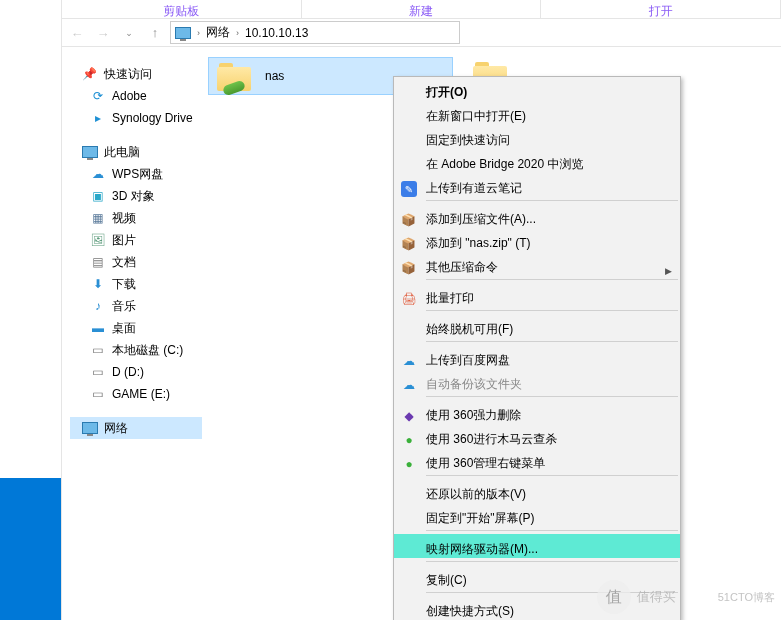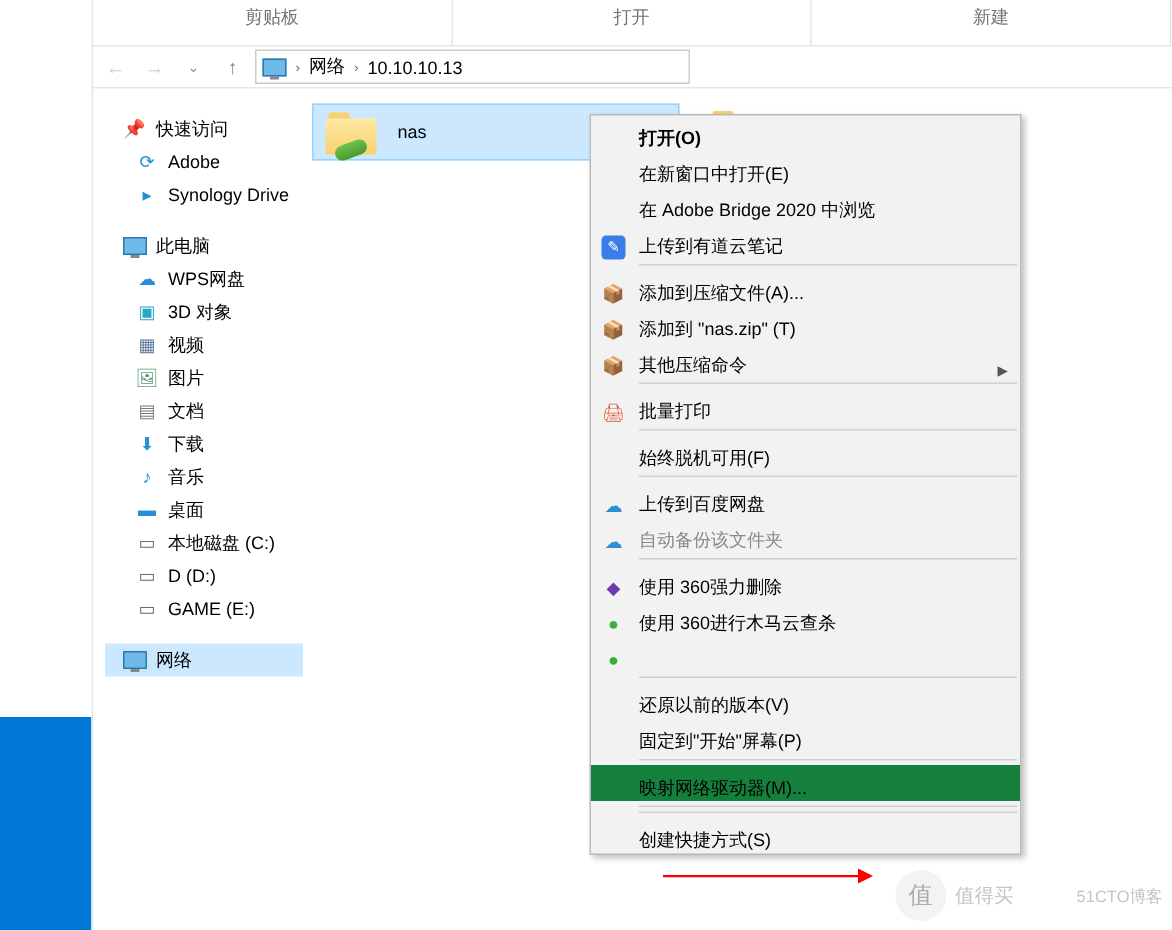--- a/index.html
+++ b/index.html
@@ -1,19 +1,19 @@
 <!DOCTYPE html>
 <html><head>
   <meta charset="utf-8">
   <style>
     * { margin: 0; padding: 0; box-sizing: border-box; font-family: "Microsoft YaHei", "Segoe UI", sans-serif; }
     body { width: 781px; height: 620px; overflow: hidden; background: #fff; position: relative; }
     .blue-bar { position: absolute; left: 0; bottom: 0; width: 61px; height: 142px; background: #0078d7; }
     .window { position: absolute; left: 61px; top: 0; right: 0; bottom: 0; background: #fff; border-left: 1px solid #e5e5e5; }
-    .ribbon-tabs { height: 31px; border-bottom: 1px solid #e5e5e5; display: flex; font-size: 12px; color: #737373; }
+    .ribbon-tabs { height: 19px; border-bottom: 1px solid #e5e5e5; display: flex; font-size: 12px; color: #8b5cf6; }
     .ribbon-tab { flex: 1; text-align: center; line-height: 22px; border-right: 1px solid #e5e5e5; }
     .addr-bar { height: 28px; display: flex; align-items: center; padding: 2px 4px; border-bottom: 1px solid #e5e5e5; gap: 4px; }
     .nav-btn { width: 22px; height: 22px; display: flex; align-items: center; justify-content: center; color: #888; font-size: 13px; }
     .nav-btn.disabled { color: #ccc; }
     .addr-box { flex: 0 0 auto; height: 23px; border: 1px solid #ccc; display: flex; align-items: center; padding: 0 4px; gap: 6px; font-size: 12px; min-width: 290px; }
     .addr-sep { color: #666; font-size: 9px; }
     .body-row { display: flex; height: calc(100% - 51px); }
     .sidebar { width: 140px; padding: 16px 0 0 8px; font-size: 12px; overflow: hidden; }
     .sb-item { display: flex; align-items: center; gap: 6px; height: 22px; padding-left: 20px; white-space: nowrap; color: #000; }
     .sb-item.top { padding-left: 12px; }
@@ -27,39 +27,39 @@
     .folder-ico { width: 40px; height: 30px; position: relative; }
     .folder-base { position: absolute; bottom: 0; left: 2px; width: 34px; height: 24px; background: linear-gradient(#ffe9a6, #f7d26e); border-radius: 2px; }
     .folder-tab { position: absolute; top: 2px; left: 4px; width: 14px; height: 6px; background: #f7d26e; border-radius: 2px 2px 0 0; }
     .folder-share { position: absolute; bottom: -2px; left: 8px; width: 22px; height: 10px; background: linear-gradient(#6ec24b,#4a9a2f); border-radius: 5px; transform: rotate(-20deg); }
     .arrow { position: absolute; pointer-events: none; }
     .arrow1 { left: 190px; top: 60px; width: 80px; height: 80px; }
     .arrow2 { left: 235px; top: 510px; width: 150px; height: 30px; }
     .ctx-menu { position: absolute; left: 393px; top: 76px; width: 288px; background: #f2f2f2; border: 1px solid #b9b9b9; box-shadow: 2px 2px 4px rgba(0,0,0,0.25); font-size: 12px; }
     .ctx-item { height: 24px; display: flex; align-items: flex-end; padding-left: 32px; position: relative; color: #000; }
     .ctx-item.disabled { color: #888; }
-    .ctx-item.hover { background: #15803d; }
+    .ctx-item.hover { background: #5eead4; }
     .ctx-sep { height: 1px; background: #d0d0d0; margin: 3px 2px 3px 32px; }
     .ctx-ico { position: absolute; left: 7px; width: 16px; height: 16px; display: flex; align-items: center; justify-content: center; font-size: 12px; }
     .ctx-sub { position: absolute; right: 8px; color: #555; font-size: 9px; }
     .watermark { position: absolute; right: 6px; bottom: 6px; display: flex; align-items: center; gap: 6px; color: #aaa; font-size: 13px; opacity: 0.7; }
     .wm-badge { width: 34px; height: 34px; border-radius: 50%; background: #eee; display:flex; align-items:center; justify-content:center; color:#888; font-size:16px;}
     .monitor-ico { width:16px; height:12px; border:1px solid #2a7ab0; background:#6db9e8; position:relative;}
     .monitor-ico:after{content:'';position:absolute;bottom:-3px;left:4px;width:6px;height:2px;background:#888;}
   </style>
 </head>
 <body>
 
 <div class="blue-bar"></div>
 
 <div class="window">
   <div class="ribbon-tabs">
     <div class="ribbon-tab">剪贴板</div>
+    <div class="ribbon-tab">新建</div>
     <div class="ribbon-tab">打开</div>
-    <div class="ribbon-tab">新建</div>
   </div>
 
   <div class="addr-bar">
     <div class="nav-btn disabled">←</div>
     <div class="nav-btn disabled">→</div>
     <div class="nav-btn" style="font-size:9px;">⌄</div>
     <div class="nav-btn">↑</div>
     <div class="addr-box">
       <span class="monitor-ico"></span>
       <span class="addr-sep">›</span>
@@ -174,20 +174,23 @@
 </div>
 
 <div class="ctx-menu">
   <div class="ctx-item">
       <span style="font-weight:bold">打开(O)</span>
     </div>
   <div class="ctx-item">
       <span>在新窗口中打开(E)</span>
     </div>
   <div class="ctx-item">
+      <span>固定到快速访问</span>
+    </div>
+  <div class="ctx-item">
       <span>在 Adobe Bridge 2020 中浏览</span>
     </div>
   <div class="ctx-item">
       <span class="ctx-ico" style="background:#3b7de8;color:#fff;border-radius:3px;font-size:10px;">✎</span>
       <span>上传到有道云笔记</span>
     </div>
   <div class="ctx-sep"></div>
   <div class="ctx-item">
       <span class="ctx-ico">📦</span>
       <span>添加到压缩文件(A)...</span>
@@ -223,33 +226,37 @@
   <div class="ctx-item">
       <span class="ctx-ico" style="color:#6b3ab0">◆</span>
       <span>使用 360强力删除</span>
     </div>
   <div class="ctx-item">
       <span class="ctx-ico" style="color:#3ab03a">●</span>
       <span>使用 360进行木马云查杀</span>
     </div>
   <div class="ctx-item">
       <span class="ctx-ico" style="color:#3ab03a">●</span>
+      <span>使用 360管理右键菜单</span>
     </div>
   <div class="ctx-sep"></div>
   <div class="ctx-item">
       <span>还原以前的版本(V)</span>
     </div>
   <div class="ctx-item">
       <span>固定到"开始"屏幕(P)</span>
     </div>
   <div class="ctx-sep"></div>
   <div class="ctx-item hover">
       <span>映射网络驱动器(M)...</span>
     </div>
   <div class="ctx-sep"></div>
+  <div class="ctx-item">
+      <span>复制(C)</span>
+    </div>
   <div class="ctx-sep"></div>
   <div class="ctx-item">
       <span>创建快捷方式(S)</span>
     </div>
 </div>
 
 <div class="watermark">
   <div class="wm-badge">值</div>
   <span>值得买</span>
   <span style="font-size:11px;margin-left:36px;">51CTO博客</span>

